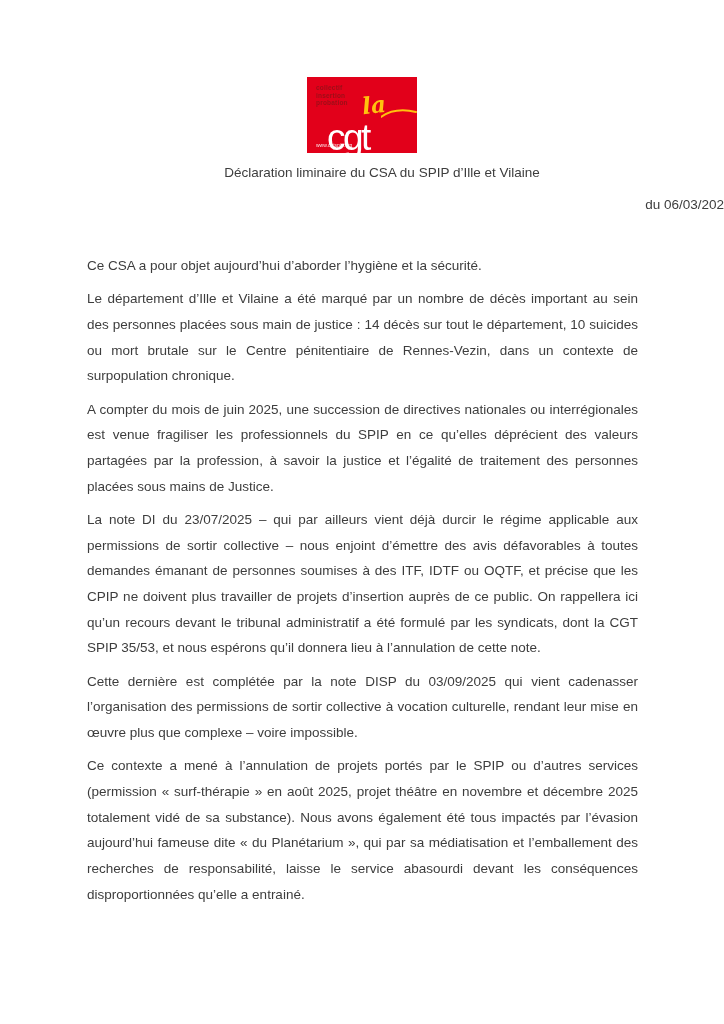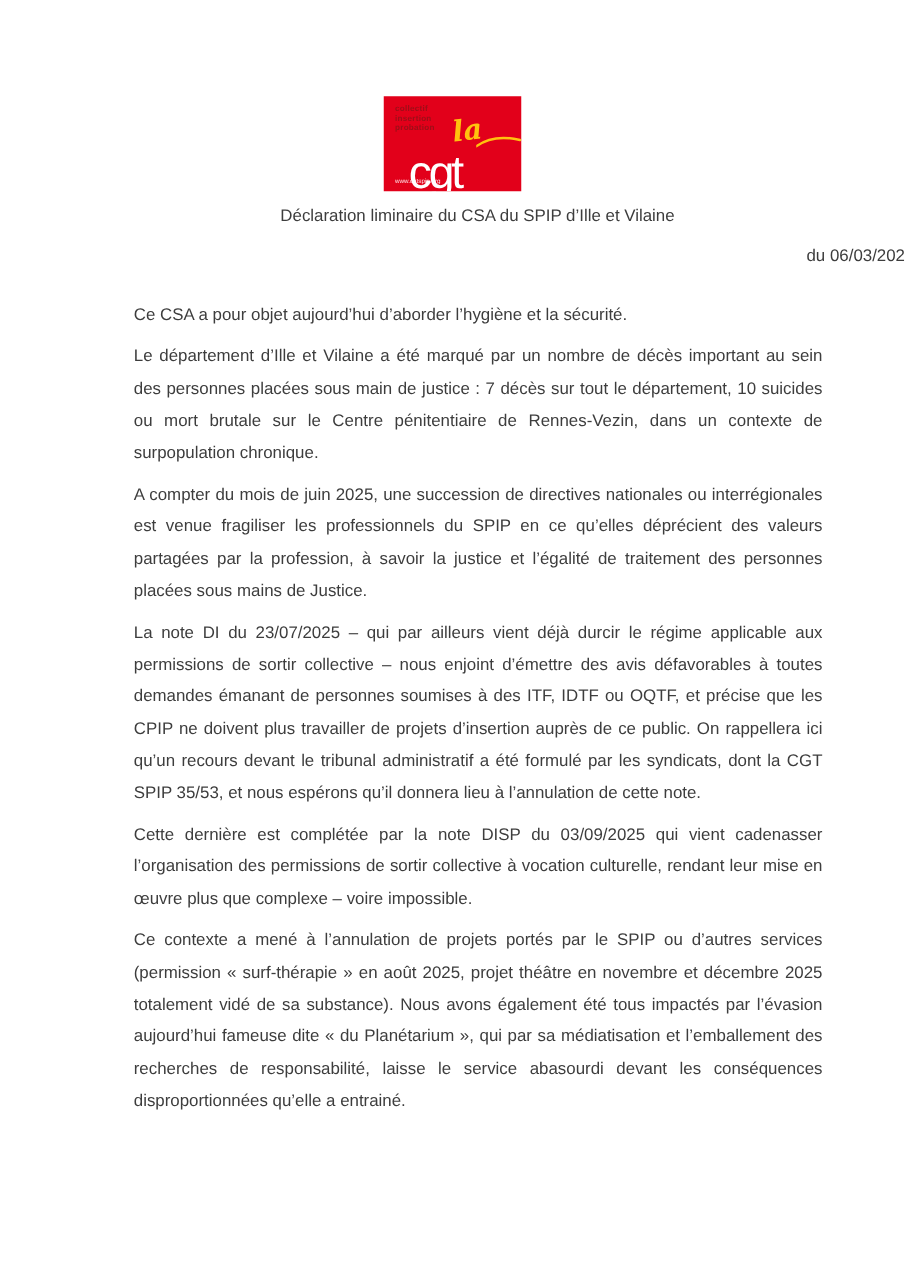--- a/index.html
+++ b/index.html
@@ -81,26 +81,25 @@
     position: absolute;
     top: 197px;
     left: 0;
     width: 100%;
     text-align: right;
     font-size: 13.5px;
   }
   
   .body-text {
     position: absolute;
-    top: 239px;
+    top: 253px;
     left: 87px;
     width: 551px;
     font-size: 13.5px;
     line-height: 25.7px;
-    margin-left: 20px;
   }
   .body-text p {
     text-align: justify;
     margin-bottom: 7.5px;
   }
 </style>
 </head>
 <body>
 
 <div class="page">
@@ -117,20 +116,20 @@
     </svg>
     <div class="logo-cgt">cgt</div>
     <div class="logo-url">www.cgtspip.org</div>
   </div>
 
   <div class="title">Déclaration liminaire du CSA du SPIP d’Ille et Vilaine</div>
   <div class="date">du 06/03/202</div>
 
   <div class="body-text">
     <p>Ce CSA  a pour objet aujourd’hui d’aborder l’hygiène et la sécurité.</p>
-    <p>Le département d’Ille et Vilaine a été marqué par un nombre de décès important au sein des personnes placées sous main de justice : 7 décès sur tout le département, 10 suicides ou mort brutale sur le Centre pénitentiaire de Rennes-Vezin, dans un contexte de surpopulation chronique.</p>
+    <p>Le département d’Ille et Vilaine a été marqué par un nombre de décès important au sein des personnes placées sous main de justice : 14 décès sur tout le département, 10 suicides ou mort brutale sur le Centre pénitentiaire de Rennes-Vezin, dans un contexte de surpopulation chronique.</p>
     <p>A compter du mois de juin 2025, une succession de directives nationales ou interrégionales est venue fragiliser les professionnels du SPIP en ce qu’elles déprécient des valeurs partagées par la profession, à savoir la justice et l’égalité de traitement des personnes placées sous mains de Justice.</p>
     <p>La note DI du 23/07/2025 – qui par ailleurs vient déjà durcir le régime applicable aux permissions de sortir collective – nous enjoint d’émettre des avis défavorables à toutes demandes émanant de personnes soumises à des ITF, IDTF ou OQTF, et précise que les CPIP ne doivent plus travailler de projets d’insertion auprès de ce public. On rappellera ici qu’un recours devant le tribunal administratif a été formulé par les syndicats, dont la CGT SPIP 35/53, et nous espérons qu’il donnera lieu à l’annulation de cette note.</p>
     <p>Cette dernière est complétée par la note DISP du 03/09/2025 qui vient cadenasser l’organisation des permissions de sortir collective à vocation culturelle, rendant leur mise en œuvre plus que complexe – voire impossible.</p>
     <p>Ce contexte a mené à l’annulation de projets portés par le SPIP ou d’autres services (permission « surf-thérapie » en août 2025, projet théâtre en novembre et décembre 2025 totalement vidé de sa substance). Nous avons également été tous impactés par l’évasion aujourd’hui fameuse dite « du Planétarium », qui par sa médiatisation et l’emballement des recherches de responsabilité, laisse le service abasourdi devant les conséquences disproportionnées qu’elle a entrainé.</p>
   </div>
 
 </div>
 
 </body></html>

